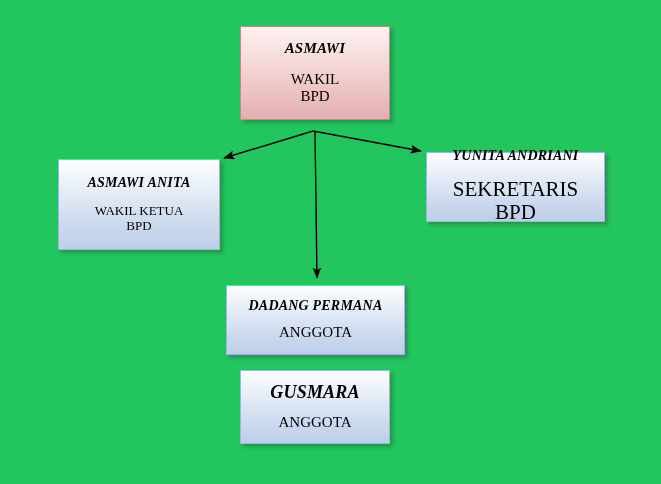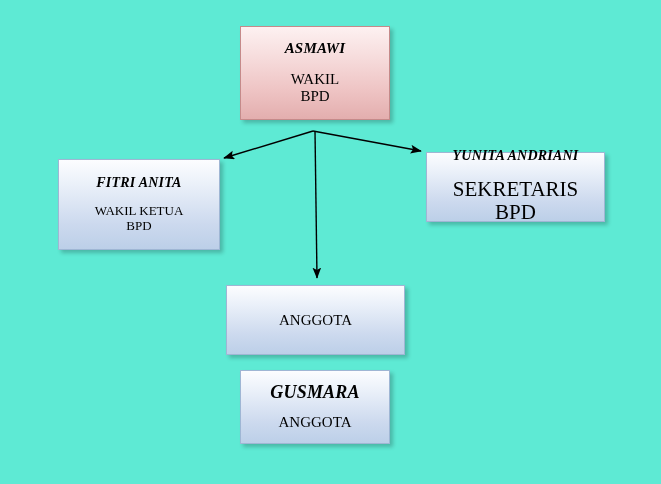--- a/index.html
+++ b/index.html
@@ -5,21 +5,21 @@
 <style>
   html, body {
     margin: 0;
     padding: 0;
     background: #ffffff;
   }
   #canvas {
     position: relative;
     width: 661px;
     height: 484px;
-    background: #5eead4;
+    background: #22c55e;
     overflow: hidden;
     font-family: "Liberation Serif", "DejaVu Serif", serif;
   }
 
   
   .node {
     position: absolute;
     box-sizing: border-box;
     display: flex;
     flex-direction: column;
@@ -104,32 +104,33 @@
     <line x1="315" y1="131" x2="317" y2="278" stroke="#000000" stroke-width="1.4" marker-end="url(#arrowhead)"></line>
   </svg>
 
   <div class="node chair" id="node-chair">
     <span class="person">ASMAWI</span>
     <span class="role">WAKIL
 BPD</span>
   </div>
 
   <div class="node member" id="node-vice">
-    <span class="person">FITRI ANITA</span>
+    <span class="person">ASMAWI ANITA</span>
     <span class="role">WAKIL KETUA
 BPD</span>
   </div>
 
   <div class="node member" id="node-secretary">
     <span class="person">YUNITA ANDRIANI</span>
     <span class="role">SEKRETARIS
 BPD</span>
   </div>
 
   <div class="node member" id="node-member-1">
+    <span class="person">DADANG PERMANA</span>
     <span class="role">ANGGOTA</span>
   </div>
 
   <div class="node member" id="node-member-2">
     <span class="person">GUSMARA</span>
     <span class="role">ANGGOTA</span>
   </div>
 
 </div>
 

